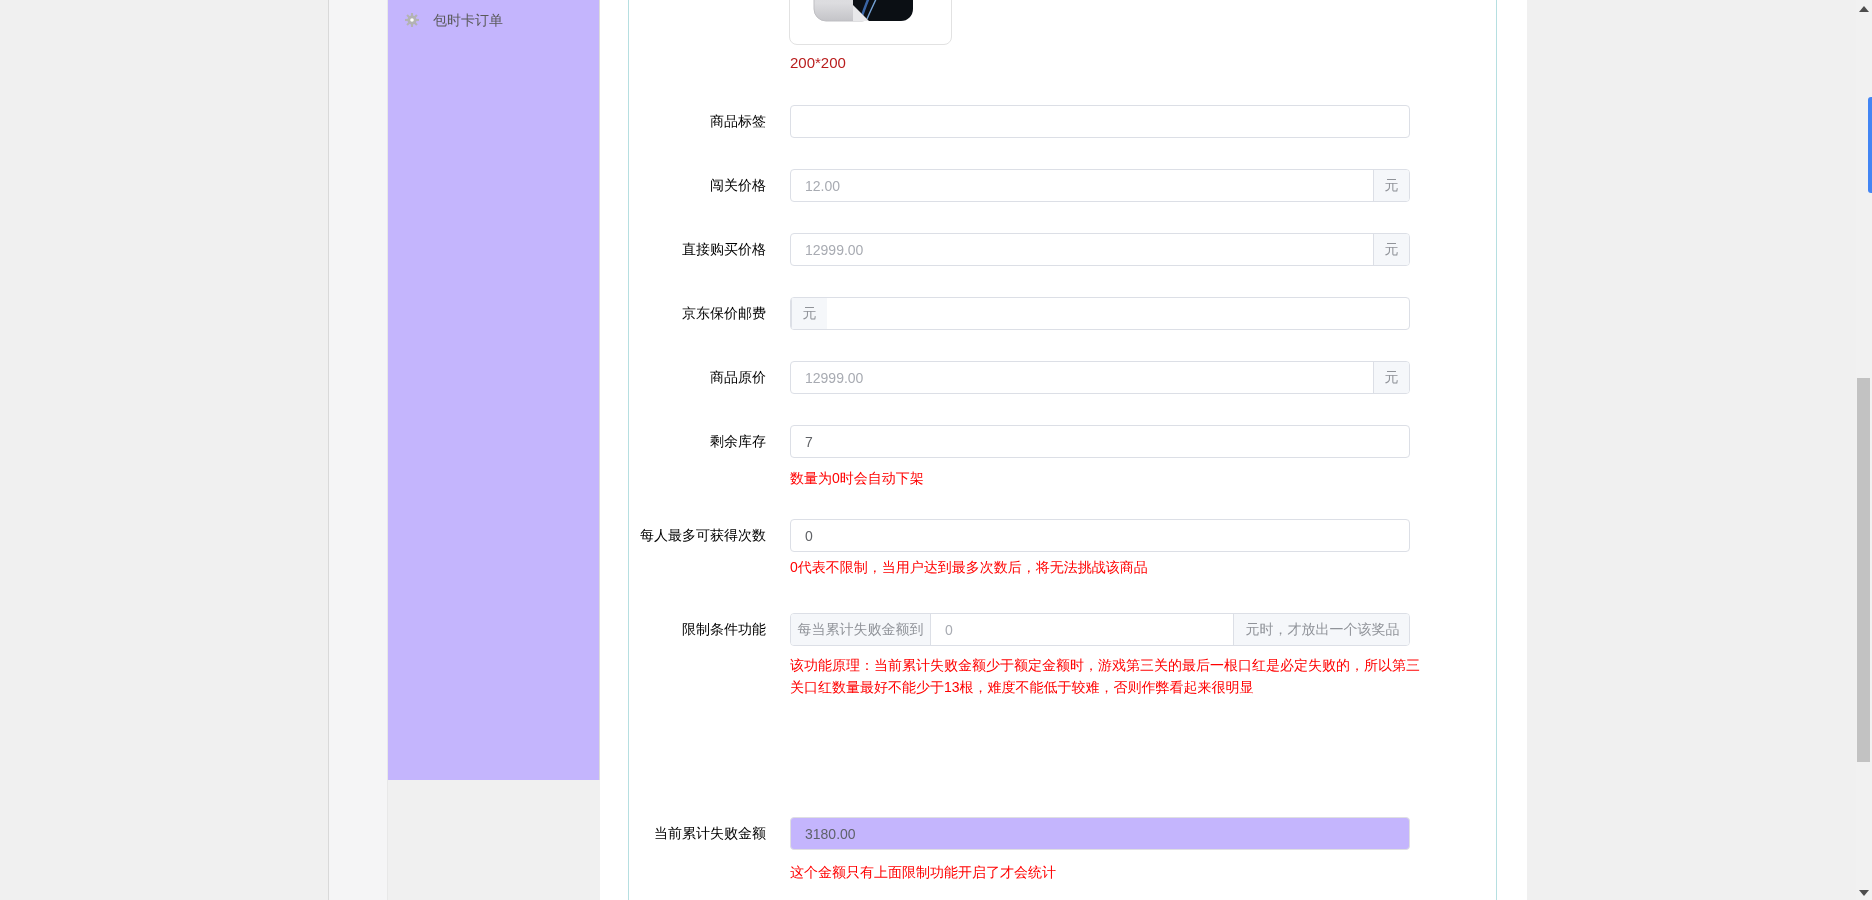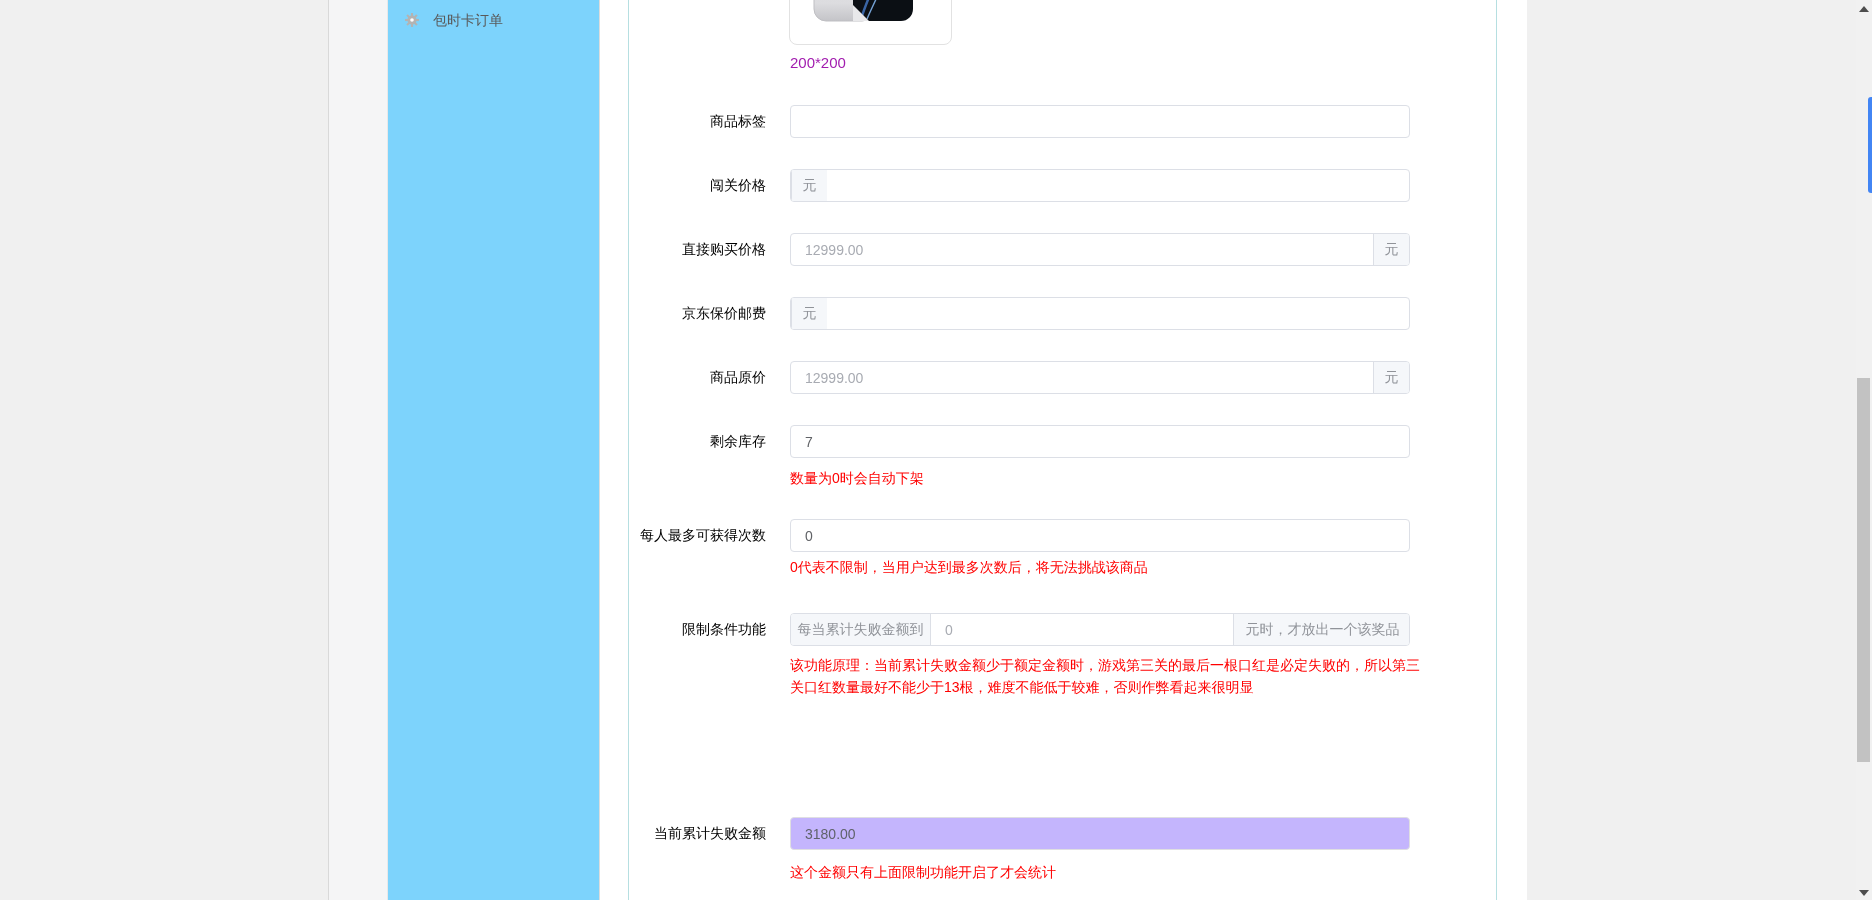--- a/index.html
+++ b/index.html
@@ -6,33 +6,33 @@
   body{
     width:1872px;height:900px;position:relative;overflow:hidden;
     background:#f0f0f0;
     font-family:"Liberation Sans","DejaVu Sans",sans-serif;
     font-size:14px;color:#5c5f66;
   }
   .abs{position:absolute;}
   
   .rail{left:328px;top:0;width:60px;height:900px;background:#f5f5f6;
         border-left:1px solid #d9d9d9;border-right:1px solid #e8e8e8;box-sizing:border-box;}
-  .sidebar{left:388px;top:0;width:212px;height:900px;background:#7dd3fc;
+  .sidebar{left:388px;top:0;width:212px;height:780px;background:#c4b5fd;
            border-right:1px solid #dcdcdc;box-sizing:border-box;}
   .menu-item{position:absolute;left:0;top:0;width:100%;height:40px;cursor:pointer;}
   .menu-item .gear{position:absolute;left:17px;top:13px;width:14px;height:14px;}
   .menu-item .mi-label{position:absolute;left:45px;top:0;line-height:40px;color:#595959;font-size:14px;}
   
   .main{left:600px;top:0;width:927px;height:900px;background:#ffffff;}
   .teal-border{top:0;width:1px;height:900px;background:#b6dfe1;}
   
   .img-frame{left:789px;top:-62px;width:163px;height:107px;background:#fff;
              border:1px solid #e2e2e2;border-radius:8px;box-sizing:border-box;}
   .img-frame svg{position:absolute;left:23px;top:14px;}
-  .size-hint{left:790px;top:54px;color:#a21caf;font-size:15px;}
+  .size-hint{left:790px;top:54px;color:#b91c1c;font-size:15px;}
   
   .lbl{left:600px;width:178px;text-align:right;padding-right:12px;box-sizing:border-box;
        height:33px;line-height:33px;font-size:14px;color:#000000;}
   .iwrap{left:790px;width:620px;height:33px;box-sizing:border-box;border:1px solid #dcdfe6;
          border-radius:4px;background:#fff;display:flex;overflow:hidden;}
   .iwrap input{flex:1;min-width:0;border:none;outline:none;background:transparent;
          padding:0 14px;font-size:14px;color:#606266;font-family:inherit;height:100%;}
   .iwrap input.gray{color:#a8abb2;}
   .iwrap.disabled{background:#c4b5fd;border-color:#dfdfe2;}
   .iwrap.disabled input{color:#5f626a;}
@@ -97,20 +97,21 @@
 </div>
 <div class="abs size-hint">200*200</div>
 
 <div class="abs lbl" style="top:105px;">商品标签</div>
 <div class="abs iwrap" style="top:105px;">
   <input value="" style="">
 </div>
 
 <div class="abs lbl" style="top:169px;">闯关价格</div>
 <div class="abs iwrap" style="top:169px;">
+  <input class="gray" value="12.00" style="">
   <span class="addon suffix" style="width:36px;">元</span>
 </div>
 
 <div class="abs lbl" style="top:233px;">直接购买价格</div>
 <div class="abs iwrap" style="top:233px;">
   <input class="gray" value="12999.00" style="">
   <span class="addon suffix" style="width:36px;">元</span>
 </div>
 
 <div class="abs lbl" style="top:297px;">京东保价邮费</div>

